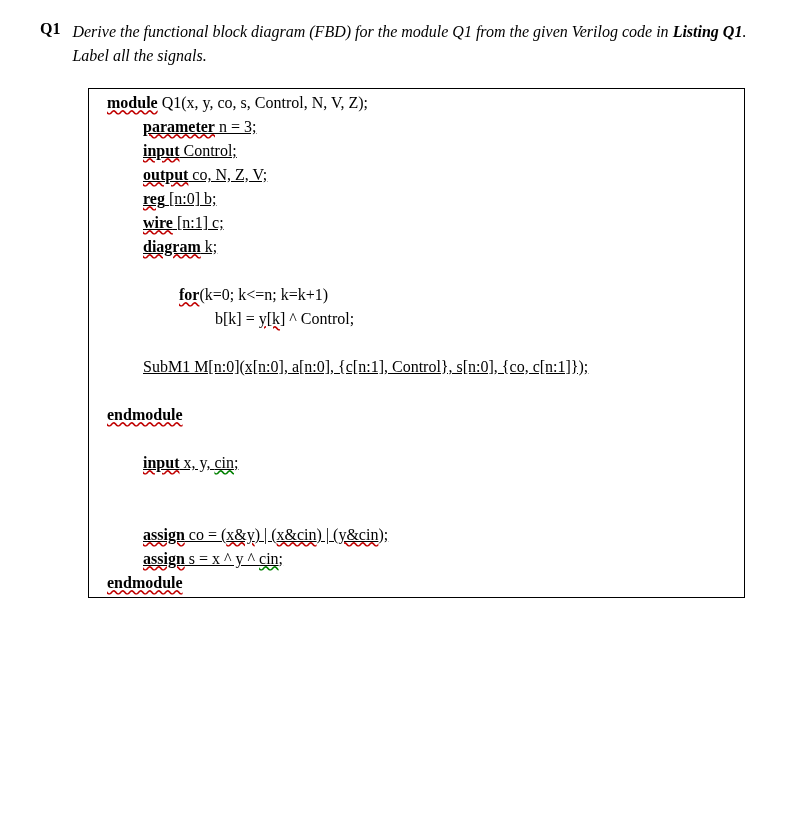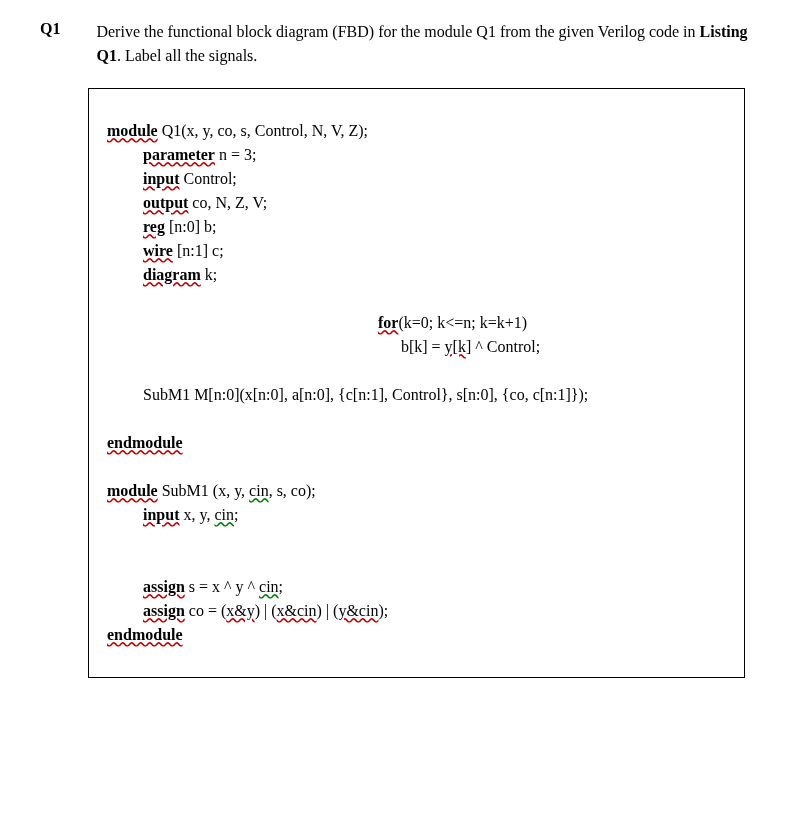--- a/index.html
+++ b/index.html
@@ -10,55 +10,55 @@
     body {
       font-family: 'Times New Roman', Times, serif;
       font-size: 16px;
       background: #ffffff;
       color: #000000;
       padding: 20px 40px;
       width: 805px;
     }
     .question-row {
       display: flex;
-      gap: 36px;
+      gap: 12px;
       margin-bottom: 20px;
     }
     .question-label {
       font-weight: bold;
       flex-shrink: 0;
     }
     .question-text {
       line-height: 1.5;
+      font-style: italic;
     }
     .bold {
       font-weight: bold;
     }
     .code-box {
       border: 1px solid #000;
       margin-left: 48px;
       margin-right: 20px;
-      padding: 30px 18px;
+      padding: 2px 18px;
       font-family: 'Times New Roman', Times, serif;
       font-size: 16px;
       line-height: 1.5;
     }
     .code-line {
       white-space: pre;
     }
     .indent1 {
       padding-left: 36px;
+      text-decoration: underline;
     }
     .indent2 {
       padding-left: 72px;
-      text-align: center;
     }
     .indent3 {
       padding-left: 108px;
-      text-align: center;
     }
     .kw {
       font-weight: bold;
       text-decoration-line: underline;
       text-decoration-style: wavy;
       text-decoration-color: #c00000;
     }
     .sq {
       text-decoration-line: underline;
       text-decoration-style: wavy;
@@ -114,27 +114,26 @@
 
   <div class="blank"></div>
 
 
 
 
   <div class="code-line"><span class="kw">endmodule</span></div>
 
   <div class="blank"></div>
 
-  <div class="code-line"><span class="kw">module</span><span> SubM1 (x, y, </span><span class="grn">cin</span><span>, s, co);</span></div>
 
   <div class="code-line indent1"><span class="kw">input</span><span> x, y, </span><span class="grn">cin</span><span>;</span></div>
 
 
   <div class="blank"></div>
   <div class="blank"></div>
 
+  <div class="code-line indent1"><span class="kw">assign</span><span> co = (</span><span class="sq">x&amp;y</span><span>) | (</span><span class="sq">x&amp;cin</span><span>) | (</span><span class="sq">y&amp;cin</span><span>);</span></div>
+
   <div class="code-line indent1"><span class="kw">assign</span><span> s = x ^ y ^ </span><span class="grn">cin</span><span>;</span></div>
-
-  <div class="code-line indent1"><span class="kw">assign</span><span> co = (</span><span class="sq">x&amp;y</span><span>) | (</span><span class="sq">x&amp;cin</span><span>) | (</span><span class="sq">y&amp;cin</span><span>);</span></div>
 
   <div class="code-line"><span class="kw">endmodule</span></div>
 
 </div>
 
 </body></html>

